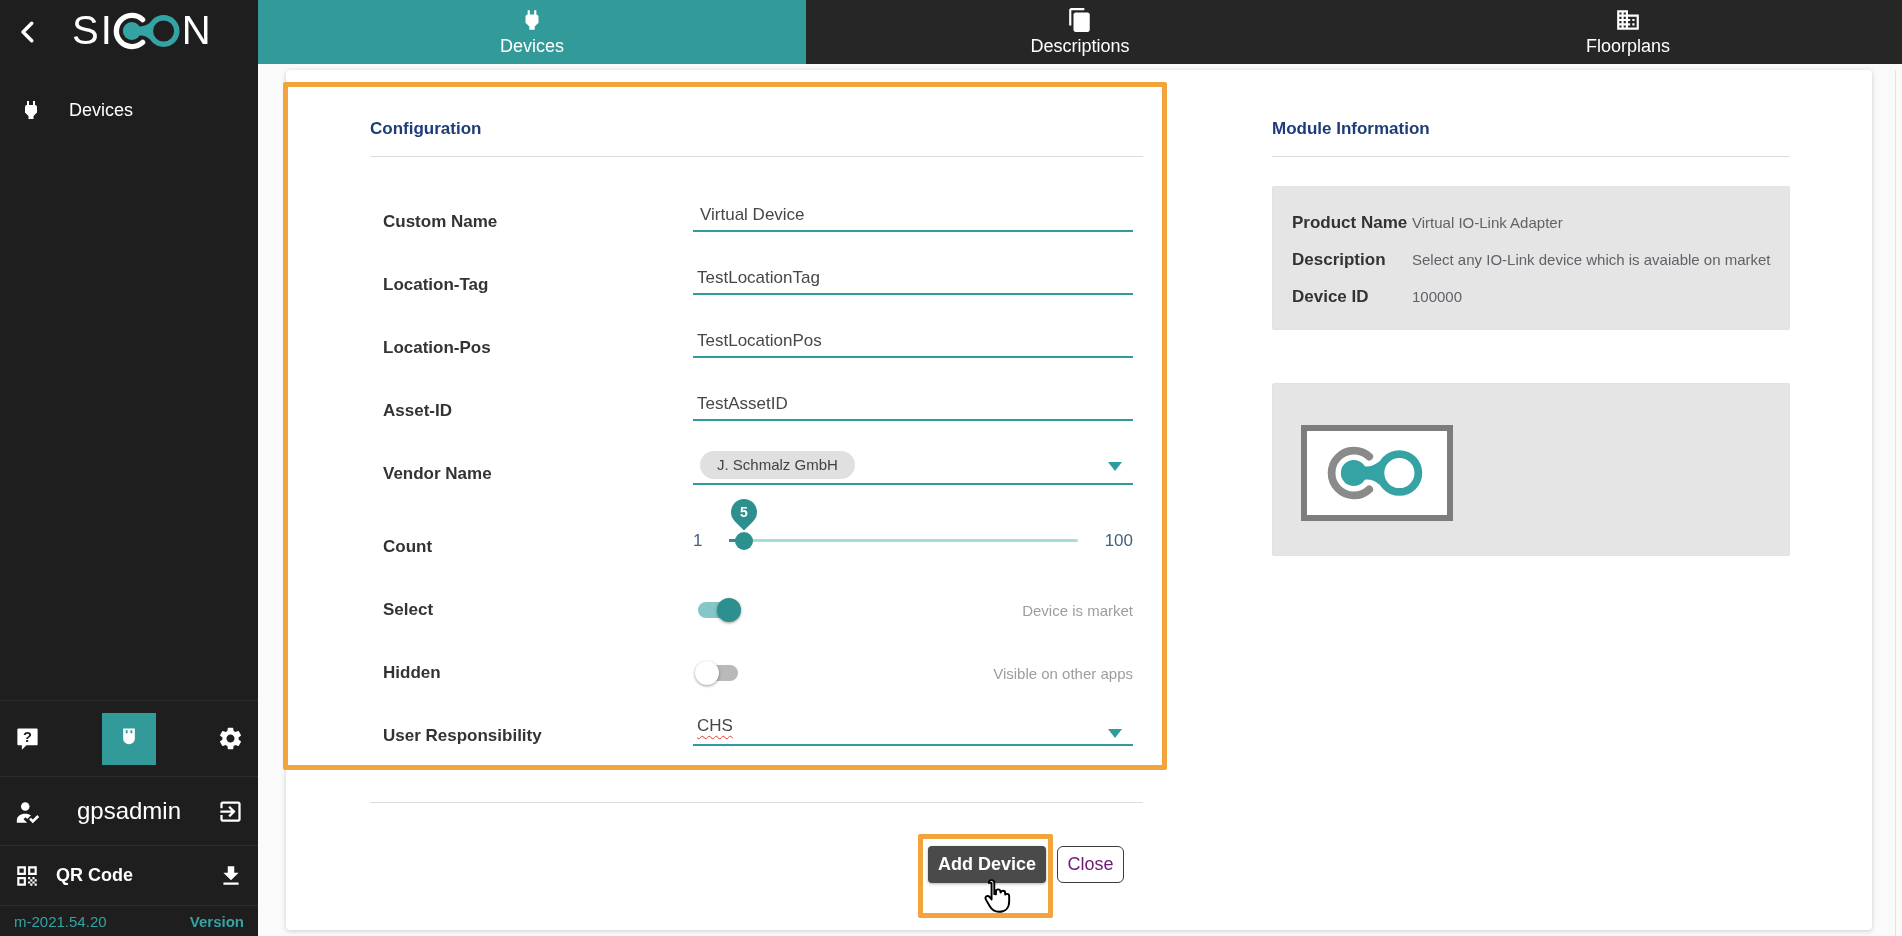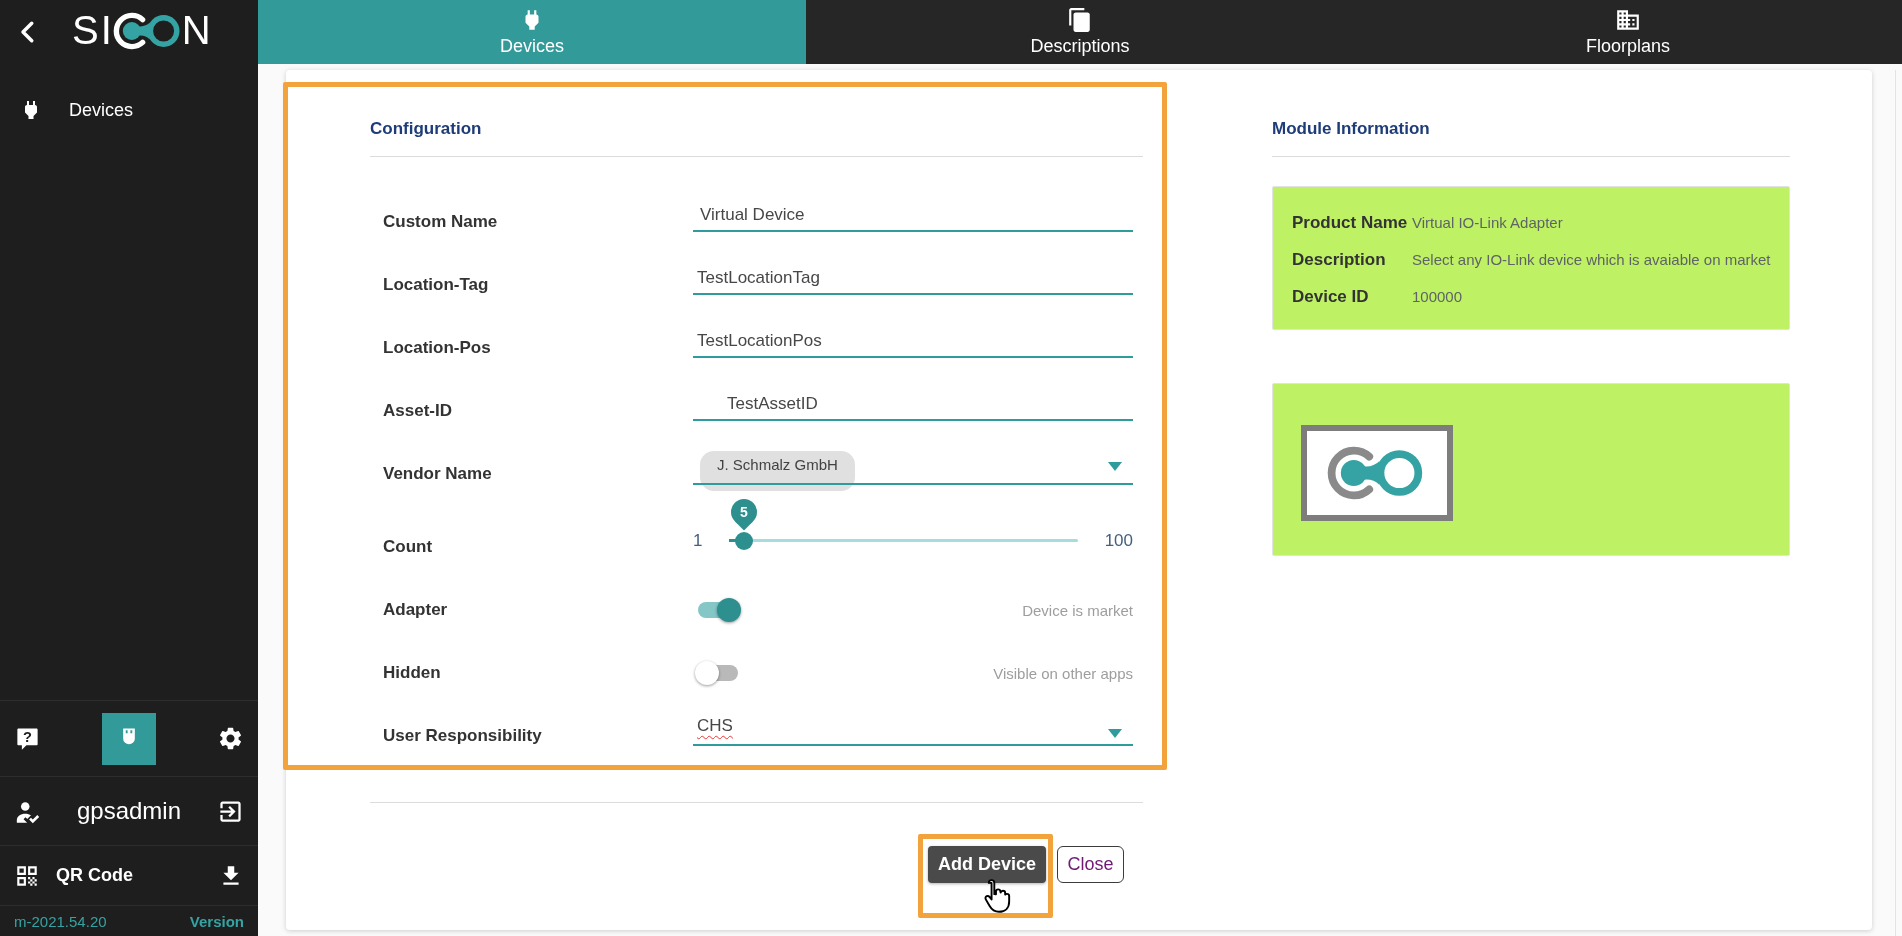--- a/index.html
+++ b/index.html
@@ -43,21 +43,21 @@
   .edge-line { position:absolute; right:6px; top:70px; bottom:0; width:1px; background:#e4e4e4; }
 
   .abs { position:absolute; z-index:2; }
   .section-title { font-size:17px; font-weight:bold; color:#1d3c78; }
   .hr { height:1px; background:#dcdcdc; }
   .f-label { font-size:17px; font-weight:600; color:#333; }
   .f-value { font-size:17px; color:#474747; }
   .underline { height:2px; background:#2e9c9c; }
   .hint { width:200px; text-align:right; font-size:15px; color:#9e9e9e; }
 
-  .chip { display:inline-block; height:40px; line-height:28px; padding:0 17px; background:#e0e0e0;
+  .chip { display:inline-block; height:28px; line-height:28px; padding:0 17px; background:#e0e0e0;
     border-radius:14px; font-size:15px; color:#424242; }
   .dd-arrow { width:0; height:0; border-left:7px solid transparent; border-right:7px solid transparent;
     border-top:9px solid #2e9c9c; cursor:pointer; }
 
   
   .slider-num { font-size:17px; color:#44607e; }
   .track { height:3px; background:#a5dcdc; border-radius:2px; }
   .track-fill { position:absolute; left:0; top:0; width:15px; height:3px; background:#2e8f8f; }
   .thumb { width:18px; height:18px; border-radius:50%; background:#2e8f8f; cursor:pointer; }
   .balloon { width:26px; height:26px; border-radius:50%; background:#2e8f8f; color:#fff;
@@ -80,21 +80,21 @@
   
   .btn-dark { background:#4a4a4a; color:#fff; font-weight:bold; font-size:18px; border:none;
     border-radius:4px; box-shadow:0 1px 3px rgba(0,0,0,.3); cursor:pointer;
     font-family:"Liberation Sans",sans-serif; }
   .btn-light { background:#fff; color:#701a75; font-size:18px; border:1.6px solid #3c3c3c;
     border-radius:6px; cursor:pointer; font-family:"Liberation Sans",sans-serif; }
 
   .orange-rect { position:absolute; border:5px solid #f2a33c; border-radius:2px; z-index:5; pointer-events:none; }
 
   
-  .info-card { background:#bef264; border:1px solid #e2e2e2; border-radius:2px; }
+  .info-card { background:#e5e5e5; border:1px solid #e2e2e2; border-radius:2px; }
   .m-label { font-size:17px; font-weight:bold; color:#333; }
   .m-value { font-size:15px; color:#5f6368; white-space:nowrap; }
   .logo-box { border:6px solid #7d7d7d; background:#fff; display:flex; align-items:center; justify-content:center; }
   .cursor { z-index:9; pointer-events:none; }
 </style>
 </head>
 <body>
 
 <div class="app">
 
@@ -218,38 +218,38 @@
 
   <div class="abs f-label" style="left:383px; top:275px;">Location-Tag</div>
   <div class="abs f-value" style="left:697px; top:268px;">TestLocationTag</div>
   <div class="abs underline" style="left:693px; top:293px; width:440px;"></div>
 
   <div class="abs f-label" style="left:383px; top:338px;">Location-Pos</div>
   <div class="abs f-value" style="left:697px; top:331px;">TestLocationPos</div>
   <div class="abs underline" style="left:693px; top:356px; width:440px;"></div>
 
   <div class="abs f-label" style="left:383px; top:401px;">Asset-ID</div>
-  <div class="abs f-value" style="left:697px; top:394px;margin-left:30px;">TestAssetID</div>
+  <div class="abs f-value" style="left:697px; top:394px;">TestAssetID</div>
   <div class="abs underline" style="left:693px; top:419px; width:440px;"></div>
 
   <div class="abs f-label" style="left:383px; top:464px;">Vendor Name</div>
   <div class="abs chip" style="left:700px; top:451px;">J. Schmalz GmbH</div>
   <div class="abs underline" style="left:693px; top:483px; width:440px;"></div>
   <div class="abs dd-arrow" style="left:1108px; top:462px;"></div>
 
   <div class="abs f-label" style="left:383px; top:537px;">Count</div>
   <div class="abs slider-num" style="left:693px; top:531px;">1</div>
   <div class="abs track" style="left:729px; top:539px; width:349px;">
     <div class="track-fill"></div>
   </div>
   <div class="abs thumb" style="left:735px; top:532px;"></div>
   <div class="abs balloon" style="left:731px; top:499px;">5</div>
   <div class="abs slider-num" style="left:1100px; top:531px; width:33px; text-align:right;">100</div>
 
-  <div class="abs f-label" style="left:383px; top:600px;">Adapter</div>
+  <div class="abs f-label" style="left:383px; top:600px;">Select</div>
   <div class="abs toggle on" style="left:695px; top:597px;">
     <span class="t-track"></span>
     <span class="t-knob"></span>
   </div>
   <div class="abs hint" style="left:933px; top:602px;">Device is market</div>
 
   <div class="abs f-label" style="left:383px; top:663px;">Hidden</div>
   <div class="abs toggle off" style="left:695px; top:660px;">
     <span class="t-track"></span>
     <span class="t-knob"></span>

